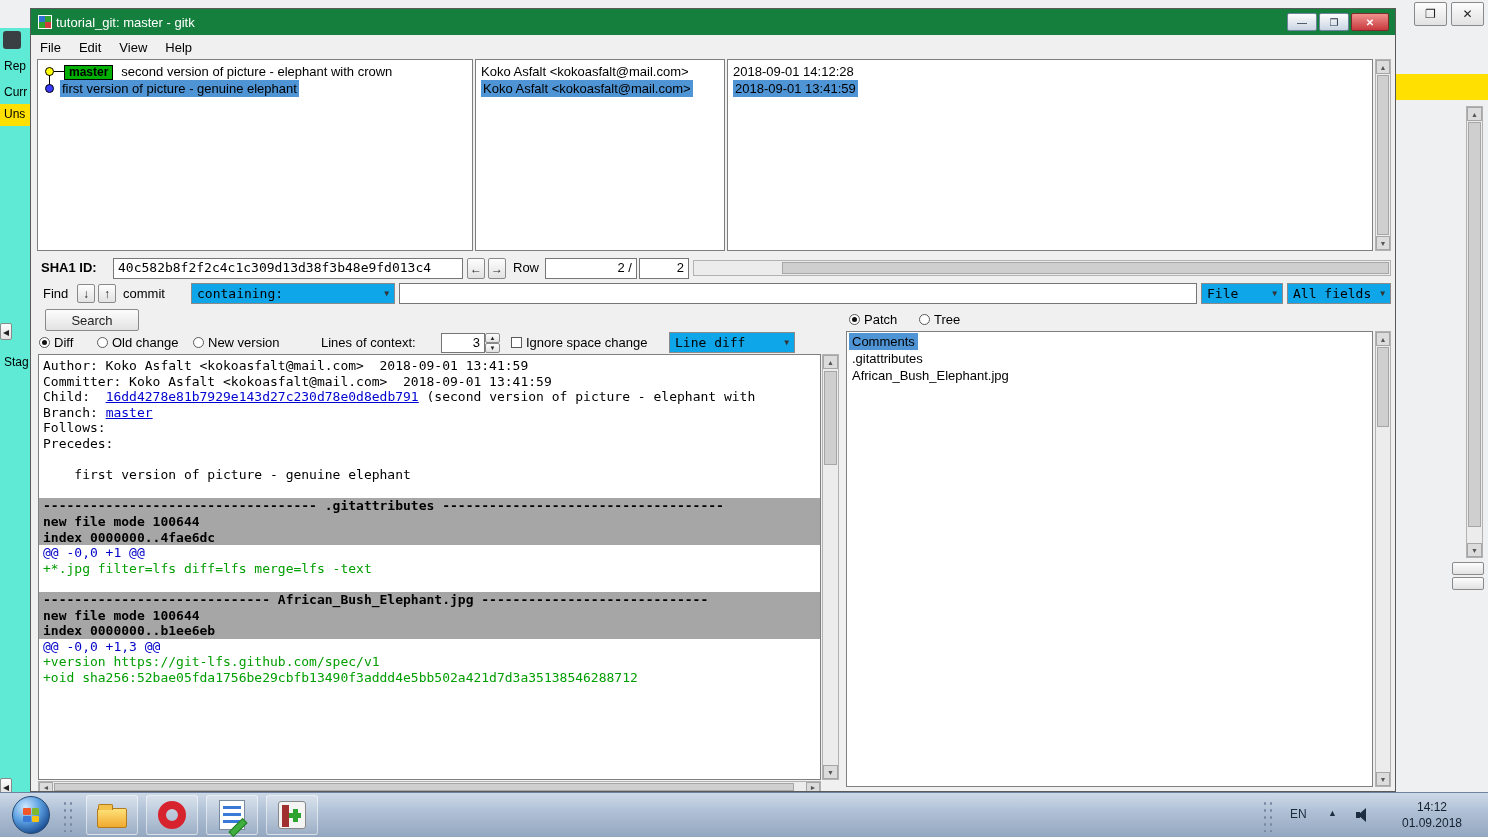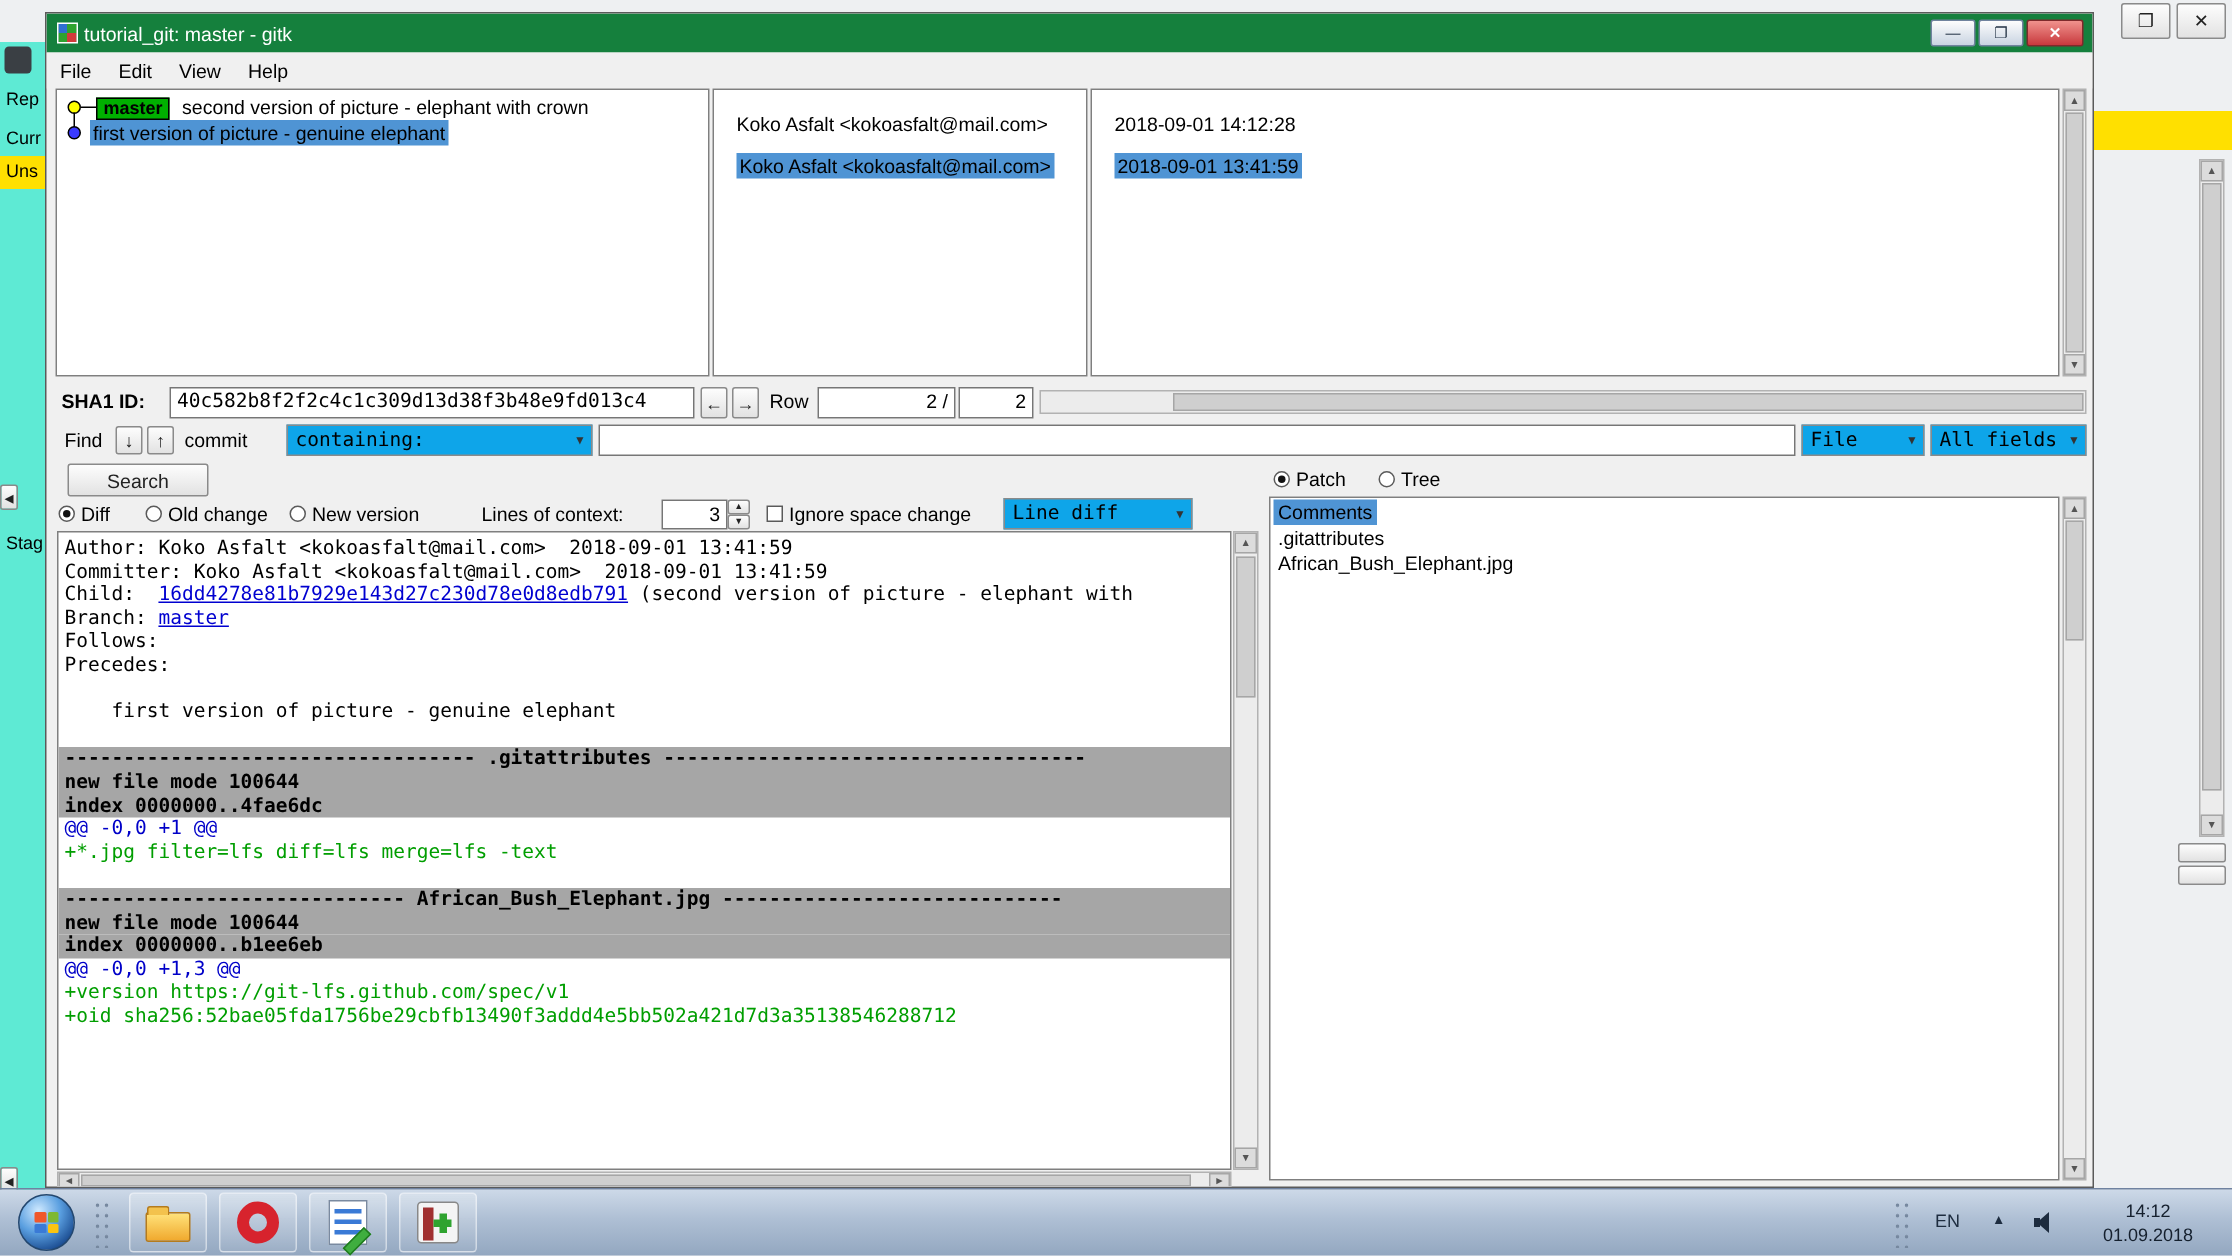--- a/index.html
+++ b/index.html
@@ -30,21 +30,21 @@
   .gitk-icon{width:14px;height:14px;margin-left:7px;border:1px solid #fff;background:
      conic-gradient(#2fa32f 0 25%, #d23b3b 0 50%, #2fa32f 0 75%, #2f6fd2 0);}
   .winbtns{position:absolute;right:6px;top:4px;display:flex;gap:2px;}
   .wbtn{width:30px;height:18px;border:1px solid #70839e;border-radius:2px;background:linear-gradient(#fdfdfd,#c9d4e2);display:flex;align-items:center;justify-content:center;font-size:10px;color:#1d2c3f;}
   .wbtn.close{width:38px;background:linear-gradient(#f0928d,#c8393d);border-color:#7e2a2c;color:#fff;font-weight:bold;}
   .menubar{position:absolute;left:0;top:26px;right:0;height:24px;background:#f0f0f0;display:flex;align-items:center;font-size:13px;}
   .menubar span{padding:3px 9px;}
 
   
   .crow{height:17px;line-height:17px;font-size:13px;white-space:nowrap;position:relative;}
-  .crow.pad{padding-left:15px;margin-top:11px;}
+  .crow.pad{padding-left:5px;}
   .rows{padding-top:3px;}
   .node{position:absolute;left:7px;top:4px;width:9px;height:9px;border:1px solid #000;border-radius:50%;}
   .node.yellow{background:#ffff00;}
   .node.blue{background:#3a3aff;}
   .vline{position:absolute;left:11px;top:12px;width:1px;height:14px;background:#000;}
   .hline{position:absolute;left:16px;top:8px;width:10px;height:1px;background:#000;}
   .tag{display:inline-block;margin-left:26px;background:#00b000;border:1px solid #000;font-weight:bold;font-size:12px;line-height:13px;padding:0 4px;}
   .subject{margin-left:22px;padding:0 2px;}
   .subject.after-tag{margin-left:6px;}
   .sel{background:#4f94d4;}

